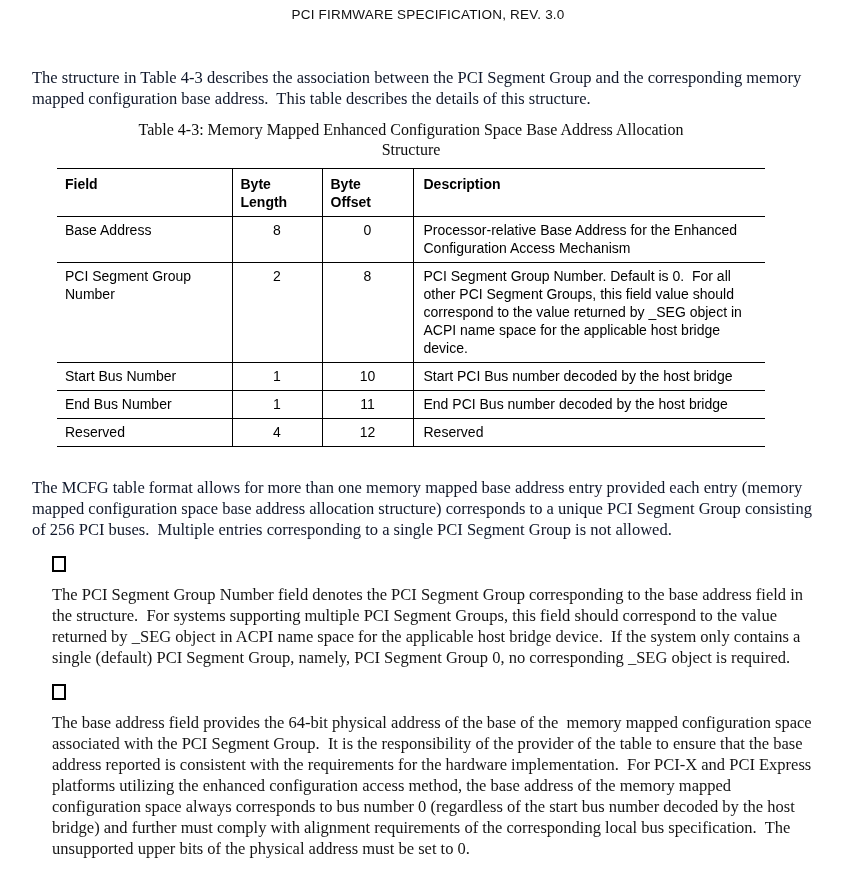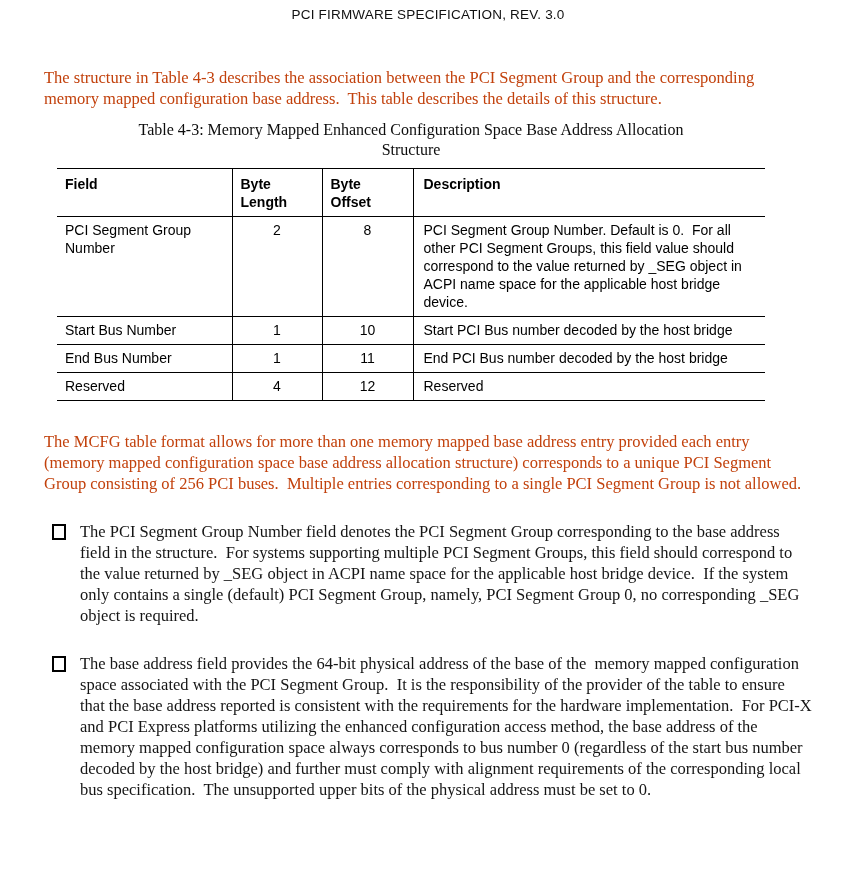--- a/index.html
+++ b/index.html
@@ -15,26 +15,26 @@
   }
   .running-head {
     padding-top: 7px;
     text-align: center;
     font-family: "Liberation Sans", sans-serif;
     font-size: 13.5px;
     color: #111;
     letter-spacing: 0.2px;
   }
   .body-text {
-    margin-left: 44px;
+    margin-left: 32px;
     margin-right: 44px;
     font-size: 16.5px;
     line-height: 21px;
     white-space: pre-wrap;
-    color: #c2410c;
+    color: #0f172a;
   }
   .intro { margin-top: 45px; }
   .table-caption {
     margin-top: 11px;
     margin-left: 57px;
     width: 708px;
     text-align: center;
     font-weight: normal;
     font-size: 16px;
     line-height: 20px;
@@ -65,23 +65,24 @@
     overflow-wrap: break-word;
   }
   table.spec-table th { font-weight: bold; padding-top: 6px; }
   table.spec-table th:first-child, table.spec-table td:first-child { border-left: none; }
   table.spec-table th:last-child,  table.spec-table td:last-child  { border-right: none; }
   table.spec-table .num { text-align: center; }
   table.spec-table td.desc, table.spec-table th.desc { padding-left: 10px; }
   .mcfg { margin-top: 30px; }
   .bullet-item {
     display: flex;
-    margin-top: 27px;
+    margin-top: 13px;
     margin-left: 52px;
     margin-right: 44px;
+    flex-direction: column;
   }
   .bullet-glyph-box {
     flex: 0 0 28px;
     padding-top: 3px;
   }
   .square-bullet {
     display: inline-block;
     width: 10px;
     height: 12px;
     border: 2px solid #000;
@@ -119,20 +120,26 @@
     <thead>
       <tr>
         <th>Field</th>
         <th>Byte Length</th>
         <th>Byte Offset</th>
         <th class="desc">Description</th>
       </tr>
     </thead>
     <tbody>
       <tr>
+        <td>Base Address</td>
+        <td class="num">8</td>
+        <td class="num">0</td>
+        <td class="desc">Processor-relative Base Address for the Enhanced Configuration Access Mechanism</td>
+      </tr>
+      <tr>
         <td>PCI Segment Group Number</td>
         <td class="num">2</td>
         <td class="num">8</td>
         <td class="desc">PCI Segment Group Number. Default is 0.  For all other PCI Segment Groups, this field value should correspond to the value returned by _SEG object in ACPI name space for the applicable host bridge device.</td>
       </tr>
       <tr>
         <td>Start Bus Number</td>
         <td class="num">1</td>
         <td class="num">10</td>
         <td class="desc">Start PCI Bus number decoded by the host bridge</td>

